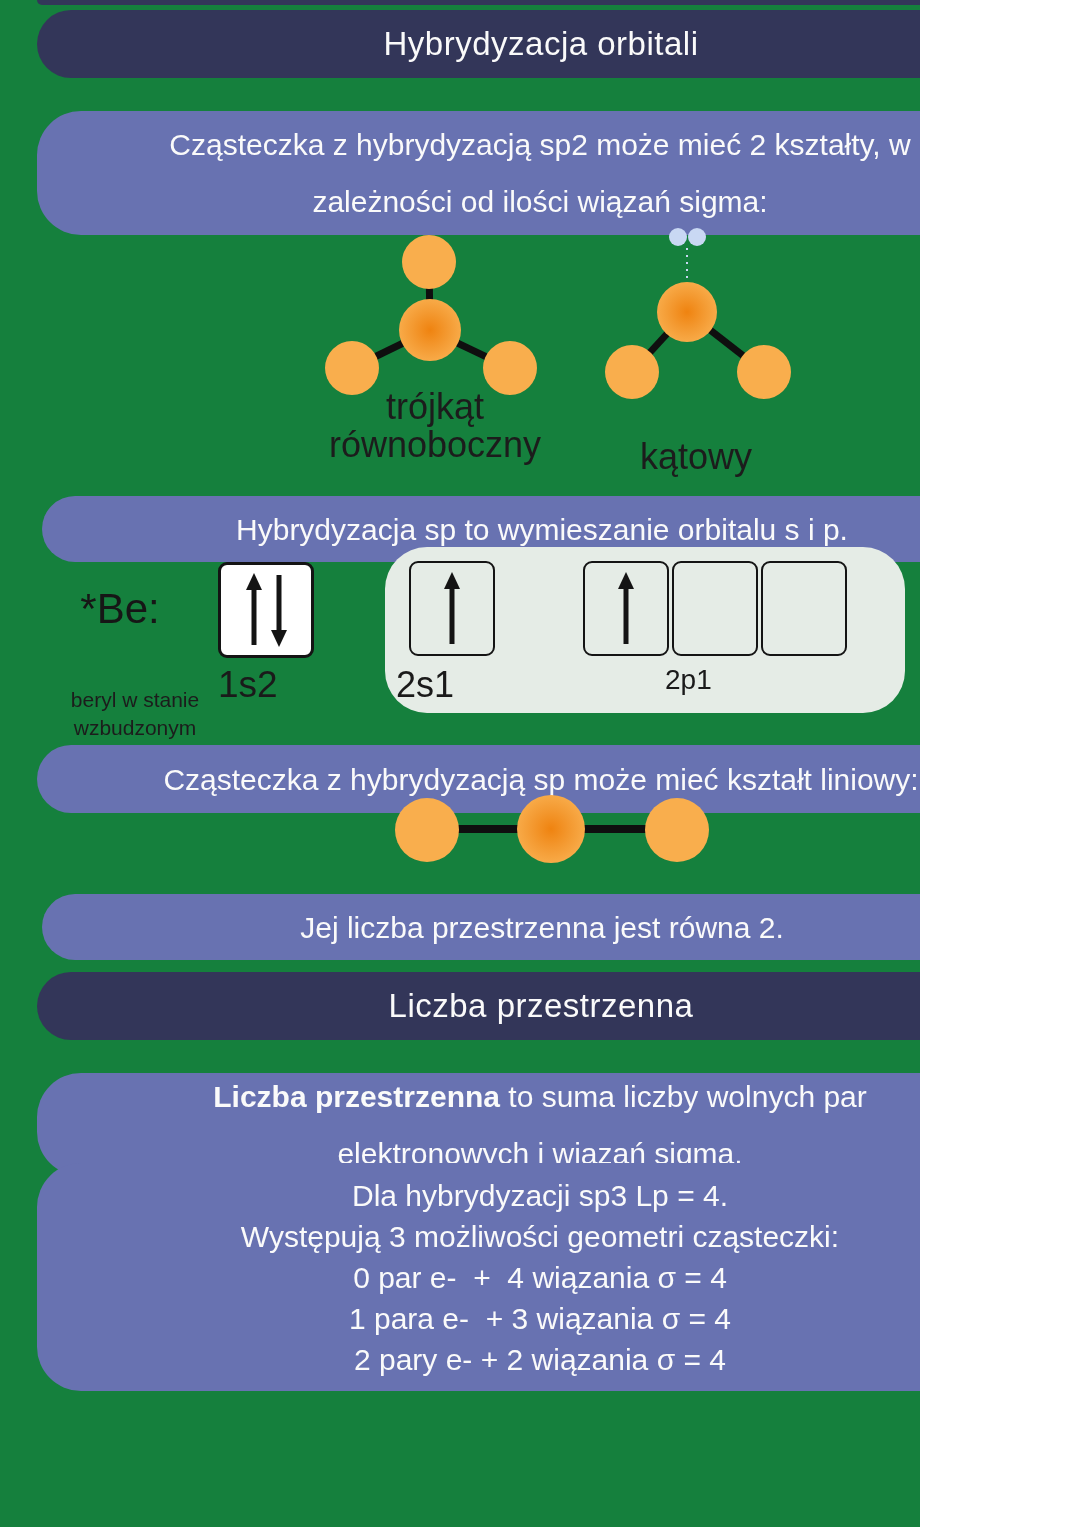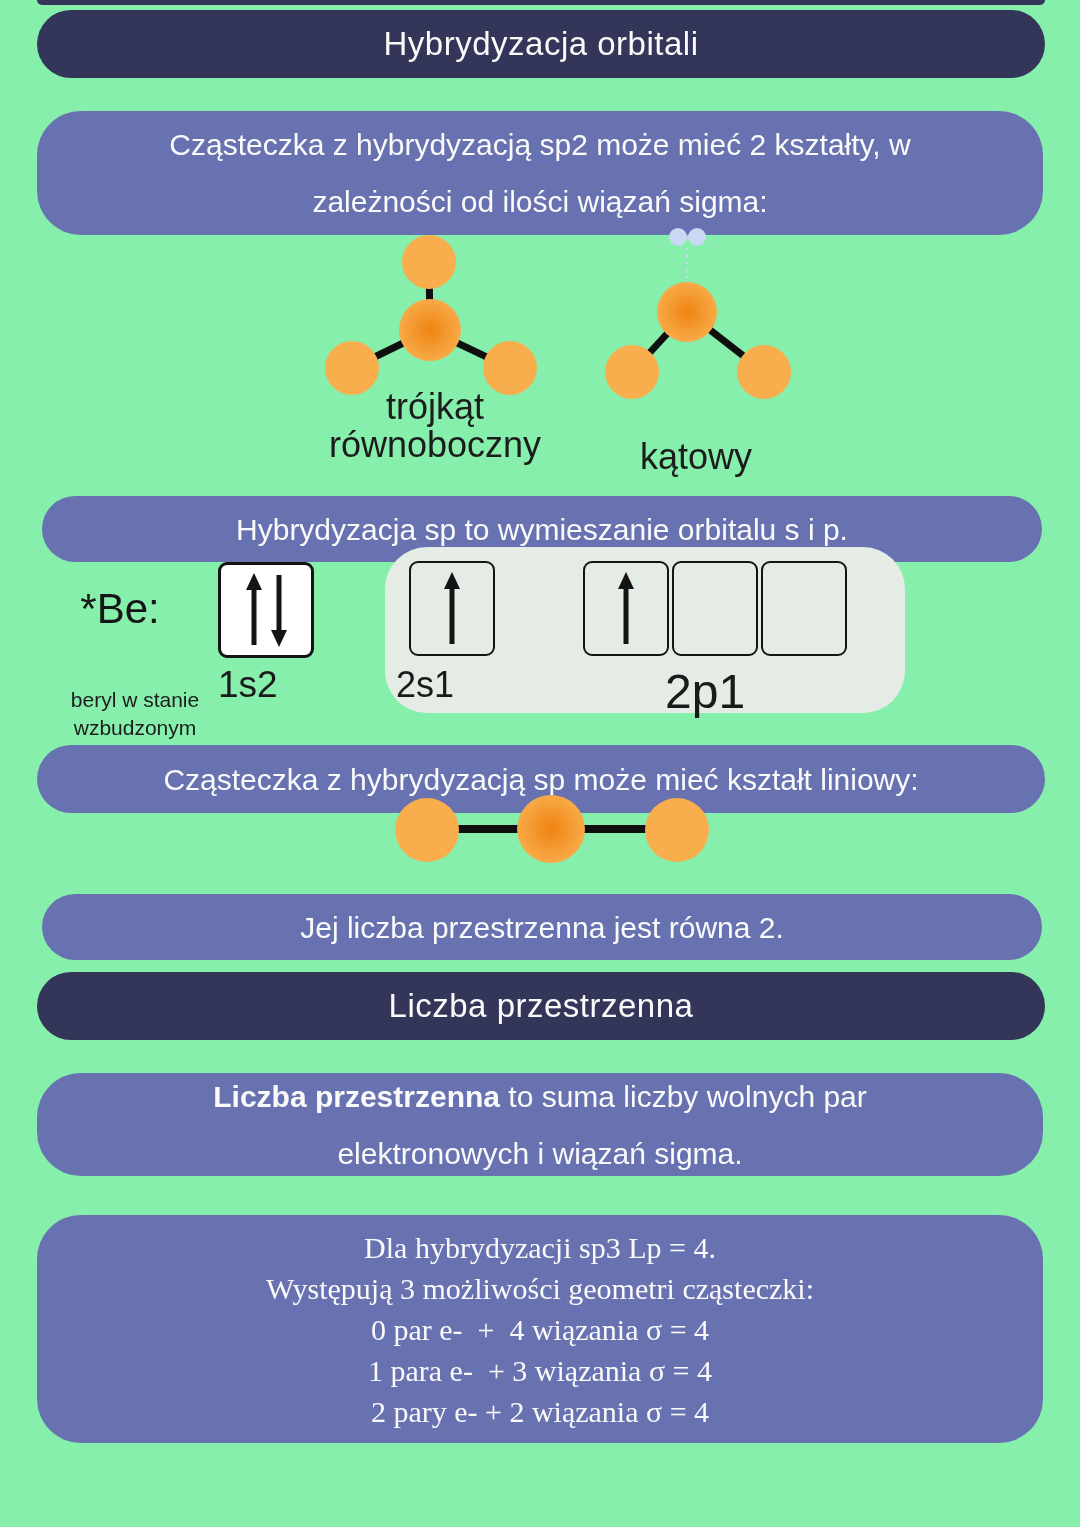--- a/index.html
+++ b/index.html
@@ -1,22 +1,22 @@
 <!DOCTYPE html>
 <html><head>
 <meta charset="utf-8">
 <style>
   * { margin: 0; padding: 0; box-sizing: border-box; }
   html, body { background: #ffffff; }
   body { font-family: "Liberation Sans", "DejaVu Sans", sans-serif; }
   .page {
     position: relative;
-    width: 1080px;
+    width: 920px;
     height: 1527px;
-    background: #86efac;
+    background: #15803d;
     overflow: hidden;
   }
   .abs { position: absolute; }
   .pill-dark {
     background: #333659;
     color: #fafafa;
     border-radius: 36px;
     display: flex;
     align-items: center;
     justify-content: center;
@@ -157,21 +157,21 @@
   <div class="abs orb-label" style="left:396px; top:664px; width:112px; font-size:36px;">2s1</div>
 
   <div class="abs orb-box" style="left:583px; top:561px; width:86px; height:95px; border-width:2.5px;">
     <svg width="20" height="76" viewBox="0 0 20 76">
       <line x1="10" y1="14" x2="10" y2="73" stroke="#141414" stroke-width="5"></line>
       <polygon points="10,1 2,18 18,18" fill="#141414"></polygon>
     </svg>
   </div>
   <div class="abs orb-box" style="left:672px; top:561px; width:86px; height:95px; border-width:2.5px;"></div>
   <div class="abs orb-box" style="left:761px; top:561px; width:86px; height:95px; border-width:2.5px;"></div>
-  <div class="abs orb-label" style="left:665px; top:664px; width:100px; font-size:48px;">2p1</div>
+  <div class="abs orb-label" style="left:665px; top:664px; width:100px; font-size:28px;">2p1</div>
 
   <div class="abs pill-mid body-text" style="left:37px; top:722px; width:1008px; height:68px;">
     <span>Cząsteczka z hybrydyzacją sp może mieć kształt liniowy:</span>
   </div>
 
   <svg class="abs" style="left:390px; top:793px;" width="322" height="74" viewBox="0 0 322 74">
     <defs>
       <radialGradient id="coreGrad3" cx="50%" cy="50%" r="55%">
         <stop offset="0%" stop-color="#ef8310"></stop>
         <stop offset="55%" stop-color="#f49b33"></stop>
@@ -192,21 +192,21 @@
     <span>Liczba przestrzenna</span>
   </div>
 
   <div class="abs card-mid body-text" style="left:37px; top:1050px; width:1006px; height:103px;">
     <div>
       <b>Liczba przestrzenna</b><span> to suma liczby wolnych par</span>
     </div>
     <div>elektronowych i wiązań sigma.</div>
   </div>
 
-  <div class="abs card-mid" style="left:37px; top:1215px; width:1006px; height:228px;font-family:Liberation Serif, serif;">
+  <div class="abs card-mid" style="left:37px; top:1163px; width:1006px; height:228px;">
     <div class="detail-line">Dla hybrydyzacji sp3 Lp = 4.</div>
     <div class="detail-line">Występują 3 możliwości geometri cząsteczki:</div>
     <div class="detail-line">0 par e-  +  4 wiązania σ = 4</div>
     <div class="detail-line">1 para e-  + 3 wiązania σ = 4</div>
     <div class="detail-line">2 pary e- + 2 wiązania σ = 4</div>
   </div>
 
 </div>
 
 </body></html>

